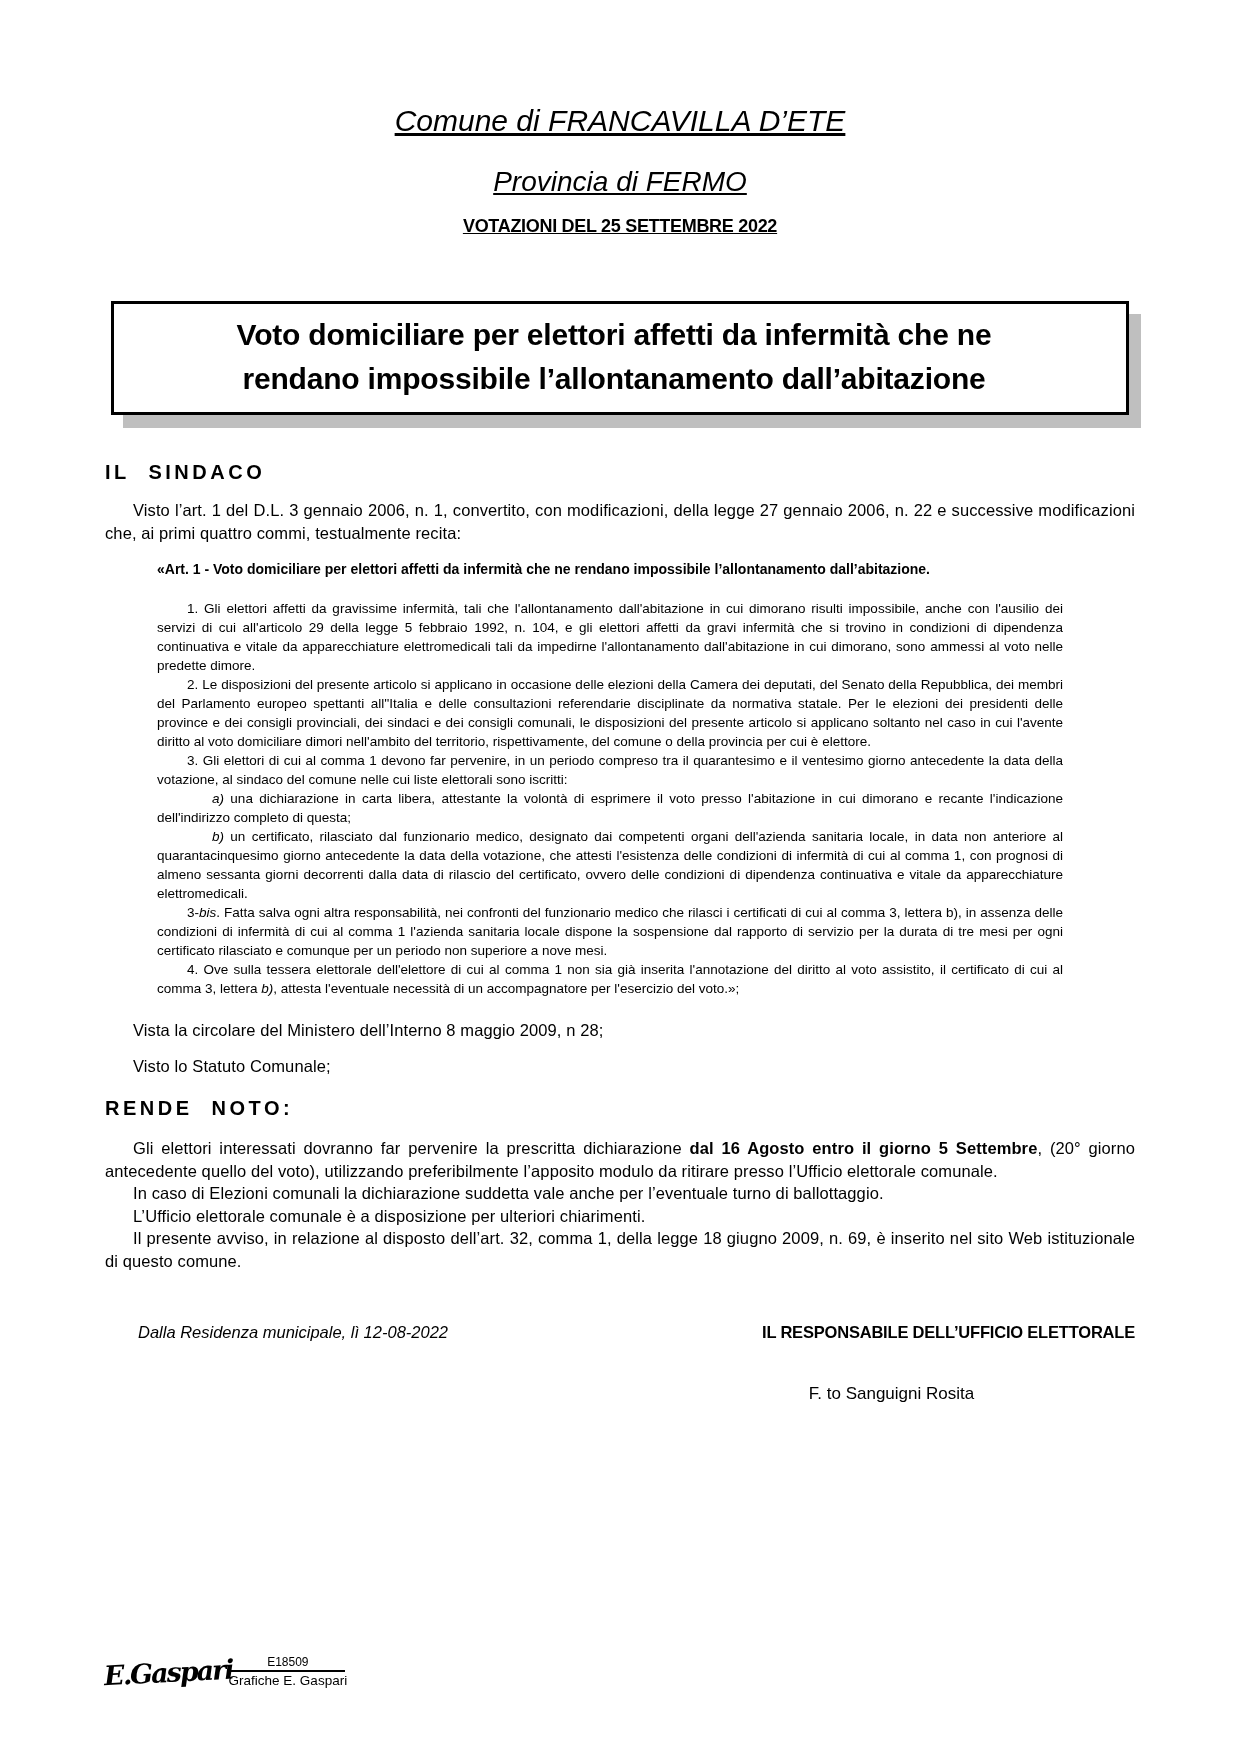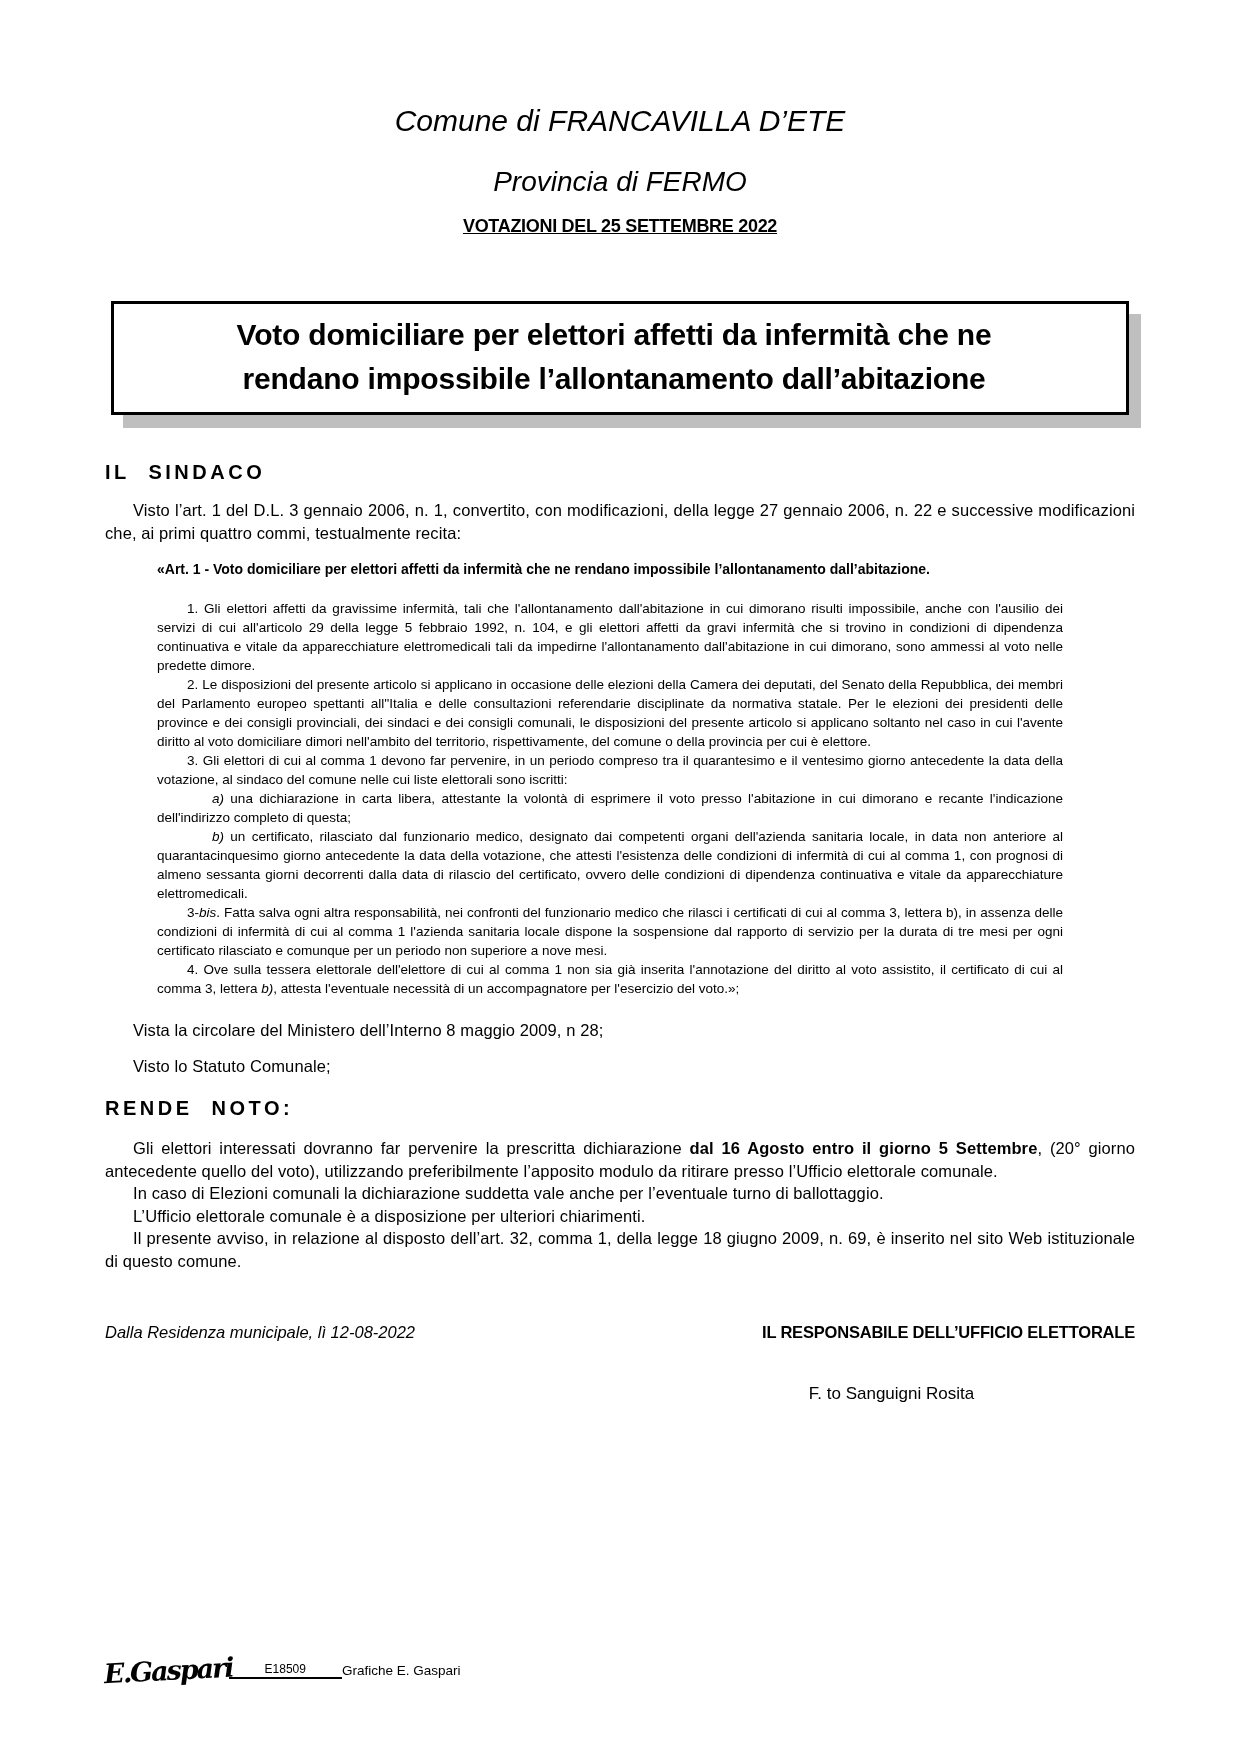--- a/index.html
+++ b/index.html
@@ -8,21 +8,21 @@
     width:1241px;height:1755px;
     margin:0 auto;
     background:#ffffff;
     color:#000;
     font-family:"Liberation Sans", sans-serif;
     box-sizing:border-box;
     padding:104px 106px 0 105px;
     overflow:hidden;
   }
   
-  .hdr{text-align:center;}
+  .hdr{text-align:center;text-decoration:underline;}
   .muni{font-style:italic;font-size:30px;line-height:34px;}
   .prov{font-style:italic;font-size:28px;line-height:31px;margin-top:28px;}
   .office{font-weight:bold;font-size:20px;line-height:24px;margin-top:30px;
           letter-spacing:3px;word-spacing:6px;text-decoration:underline;}
   .votazioni{font-weight:bold;font-size:18px;line-height:22px;margin-top:18px;
           letter-spacing:-0.3px;text-decoration:underline;}
   
   .title-box{
     margin:64px 6px 0 6px;
     border:3px solid #000;
@@ -56,42 +56,42 @@
     text-align:justify;
   }
   .law-heading{font-weight:bold;font-size:14px;line-height:20px;margin-bottom:20px;}
   .law p.c{text-indent:30px;}
   .law p.item{text-indent:55px;}
   .it{font-style:italic;}
   
   .sig-row{
     margin-top:49px;
     display:flex;justify-content:space-between;align-items:baseline;
-    font-size:16.5px;line-height:22px;
+    font-size:16.5px;line-height:22px;margin-left:33px;
   }
   .sig-date{font-style:italic;}
   .sig-role{font-weight:bold;letter-spacing:-0.2px;}
   .sig-name{
     margin-top:40px;
     width:487px;margin-left:543px;
     text-align:center;font-size:17px;line-height:22px;
   }
   
   .footer{
     position:absolute;left:104px;top:1655px;
     display:flex;align-items:center;
   }
   .gaspari-logo{
     font-family:"DejaVu Serif", serif;
     font-style:italic;font-weight:bold;
     font-size:27px;letter-spacing:-2px;
     display:inline-block;transform:rotate(-3deg);
     margin-right:-4px;
   }
-  .press-block{display:inline-flex;flex-direction:row;align-items:center;}
+  .press-block{display:inline-flex;flex-direction:column;align-items:center;}
   .press-code{font-size:12px;line-height:14px;border-bottom:2px solid #000;padding:0 36px 1px 36px;}
   .press-name{font-size:13.5px;line-height:16px;padding-top:1px;}
 </style>
 </head>
 <body>
 
 <div class="page">
 
   <div class="hdr">
     <div class="muni">Comune di FRANCAVILLA D’ETE</div>

